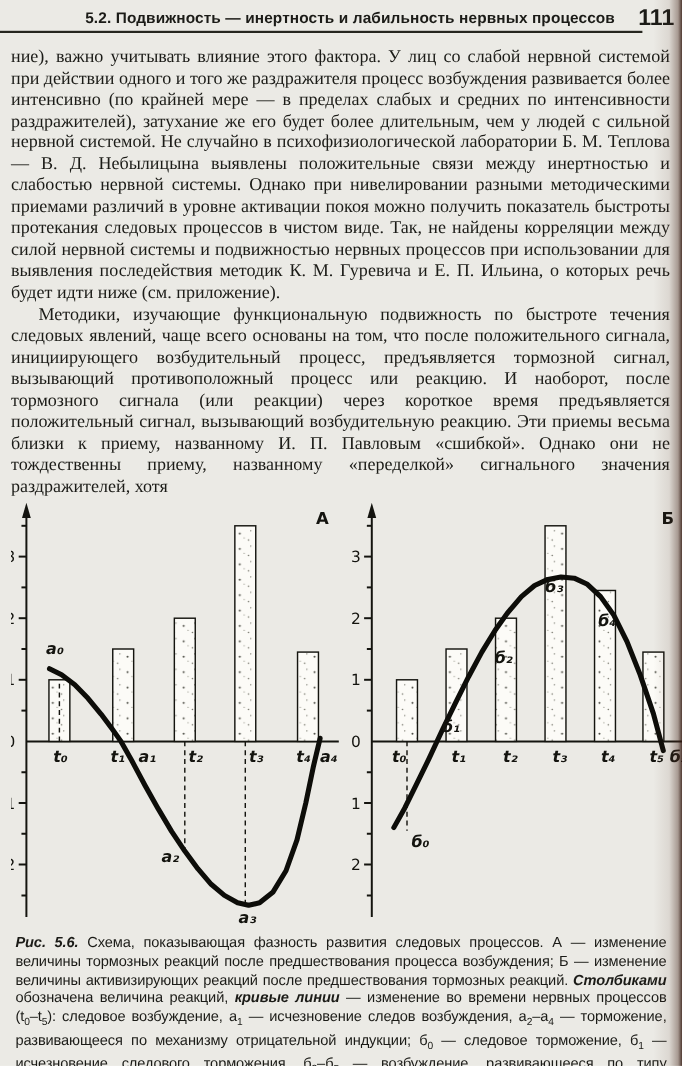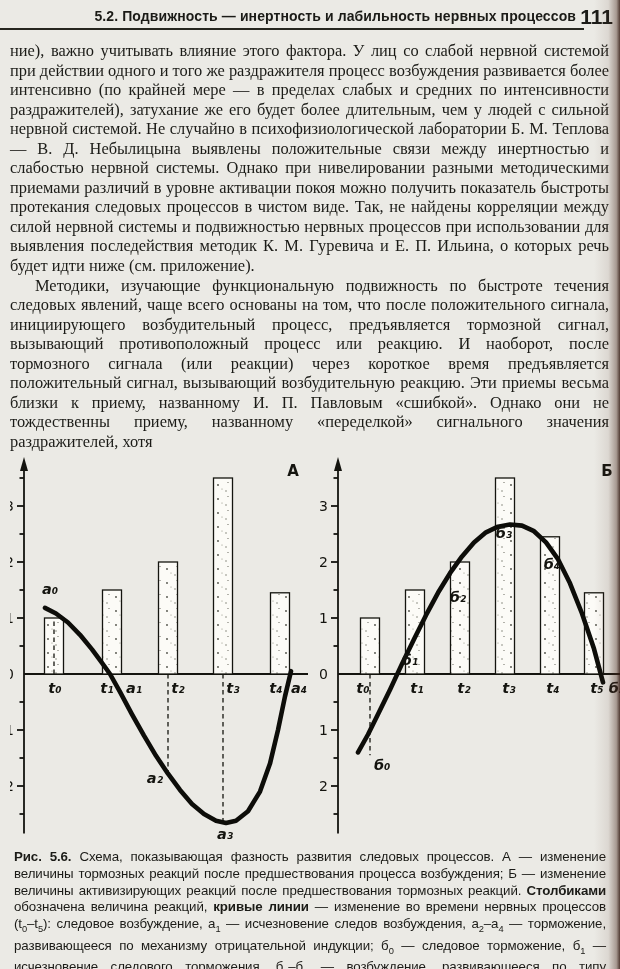--- a/index.html
+++ b/index.html
@@ -11,21 +11,21 @@
   .edge-shade{
     position:absolute; top:0; right:0; width:26px; height:100%; pointer-events:none;
     background:linear-gradient(to right, rgba(88,52,38,0) 0%, rgba(88,52,38,0.10) 55%,
                rgba(74,42,30,0.42) 86%, rgba(52,26,18,0.85) 100%);
   }
   .hdr{position:absolute; top:5px; left:0; width:620px; height:30px;}
   .hdr-rule{
     position:absolute; left:0; top:0; width:584px;
     border-bottom:2.2px solid #26261f;
     font-family:"Liberation Sans", sans-serif; font-size:14px; font-weight:600;
-    text-align:right; padding:3px 8px 4px 0; box-sizing:border-box;
+    text-align:right; padding:3px 25px 4px 0; box-sizing:border-box;
     letter-spacing:.1px;
   }
   .hdr-num{
     position:absolute; right:7px; top:0;
     font-family:"Liberation Sans", sans-serif; font-size:21px; font-weight:700;
   }
   .body-text{
     position:absolute; top:41px; left:10px; width:599px;
     font-size:16.4px; line-height:19.55px; text-align:justify;
   }
@@ -36,21 +36,21 @@
   #chartA{left:0;}
   #chartB{left:310px;}
   .tick-t{font:400 14px "DejaVu Sans", sans-serif; fill:#14140f;}
   .lbl-t{font:italic 600 14.5px "DejaVu Sans", sans-serif; fill:#14140f;}
   .panel-t{font:700 15px "DejaVu Sans", sans-serif; fill:#14140f;}
   .caption{
     position:absolute; top:849px; left:14px; width:592px;
     font-family:"Liberation Sans", sans-serif; font-size:13.3px; line-height:16.8px;
     text-align:justify; text-align-last:center; letter-spacing:-0.1px;
   }
-  .caption b{font-weight:700;}
+  .caption b{font-weight:700;font-style:italic;}
   .caption sub{font-size:.7em;}
 </style>
 </head>
 <body>
 
 <div class="page">
 
   <div class="hdr">
     <div class="hdr-rule">5.2. Подвижность — инертность и лабильность нервных процессов</div>
     <div class="hdr-num">111</div>

